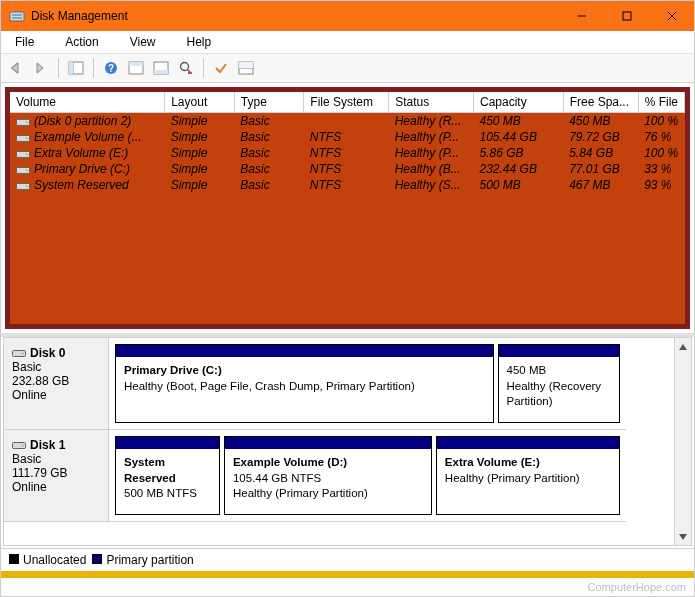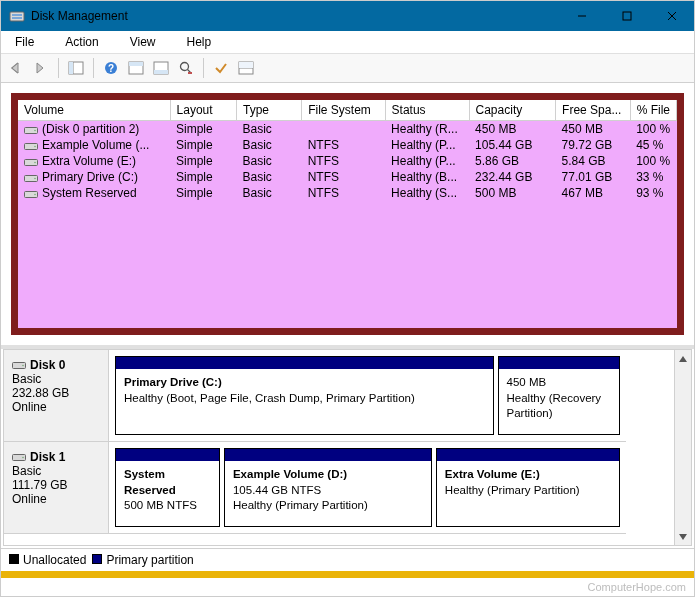--- a/index.html
+++ b/index.html
@@ -14,21 +14,21 @@
     border: 1px solid #ccc;
     display: flex;
     flex-direction: column;
     overflow: hidden;
   }
   .titlebar {
     display: flex;
     align-items: center;
     height: 30px;
     padding: 0 0 0 8px;
-    background: #0369a1;
+    background: #f97316;
   }
   .titlebar .appicon {
     width: 16px; height: 16px;
     margin-right: 6px;
     display: inline-flex; align-items: center; justify-content: center;
   }
   .titlebar .title { flex: 1; font-size: 12px; }
   .winbtns { display: flex; }
   .winbtn {
     width: 45px; height: 30px;
@@ -62,40 +62,41 @@
     cursor: default;
   }
   .tsep { width: 1px; height: 20px; background: #ccc; margin: 0 3px; }
   .content {
     flex: 1;
     display: flex;
     flex-direction: column;
     min-height: 0;
   }
   .volumes {
-    border: 7px solid #7f1d1d;
-    margin: 10px;
+    border: 5px solid #7f1d1d;
+    margin: 4px;
     overflow: auto;
     flex: 0 0 242px;
-    background: #f0abfc;
+    background: #c2410c;
   }
   table.voltable { width: 100%; border-collapse: collapse; }
   table.voltable th {
     text-align: left;
     font-weight: normal;
     background: #fff;
     border-right: 1px solid #d0d0d0;
     border-bottom: 1px solid #d0d0d0;
     padding: 3px 6px;
     position: sticky; top: 0;
     white-space: nowrap;
   }
   table.voltable td {
     padding: 1px 6px;
     white-space: nowrap;
+    font-style: italic;
   }
   .volicon {
     display: inline-flex; width: 14px; height: 10px; margin-right: 4px;
     vertical-align: middle;
   }
   .splitter { height: 4px; background: #e0e0e0; cursor: row-resize; }
   .disks-wrap {
     flex: 1;
     display: flex;
     margin: 0 2px 2px 2px;
@@ -311,21 +312,21 @@
                   <rect x="0.5" y="2.5" width="13" height="6" rx="1" fill="#d9d9d9" stroke="#666"></rect>
                   <circle cx="11" cy="5.5" r="0.8" fill="#7a7"></circle>
                 </svg>
               </span><span>Example Volume (...</span></td>
             <td>Simple</td>
             <td>Basic</td>
             <td>NTFS</td>
             <td>Healthy (P...</td>
             <td>105.44 GB</td>
             <td>79.72 GB</td>
-            <td>45 %</td>
+            <td>76 %</td>
           </tr>
           <tr>
             <td><span class="volicon">
                 <svg width="14" height="10" viewBox="0 0 14 10">
                   <rect x="0.5" y="2.5" width="13" height="6" rx="1" fill="#d9d9d9" stroke="#666"></rect>
                   <circle cx="11" cy="5.5" r="0.8" fill="#7a7"></circle>
                 </svg>
               </span><span>Extra Volume (E:)</span></td>
             <td>Simple</td>
             <td>Basic</td>

